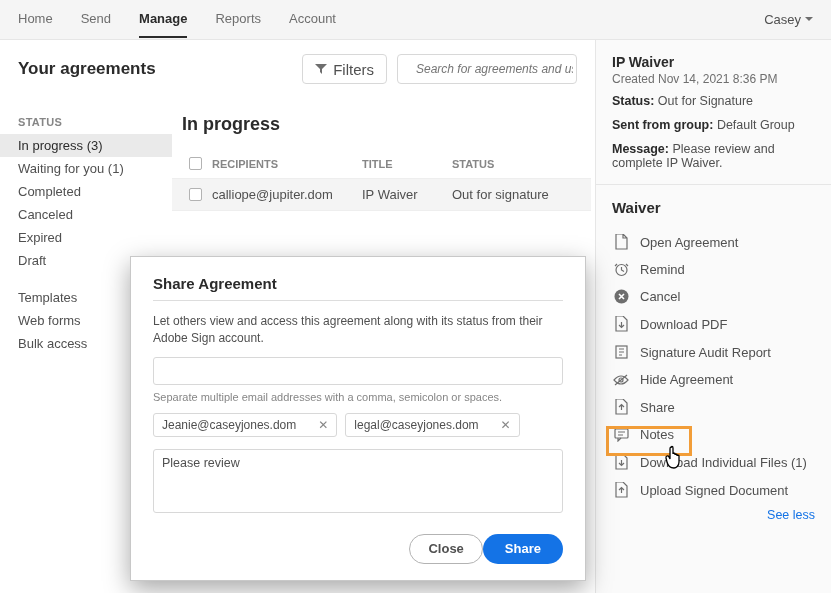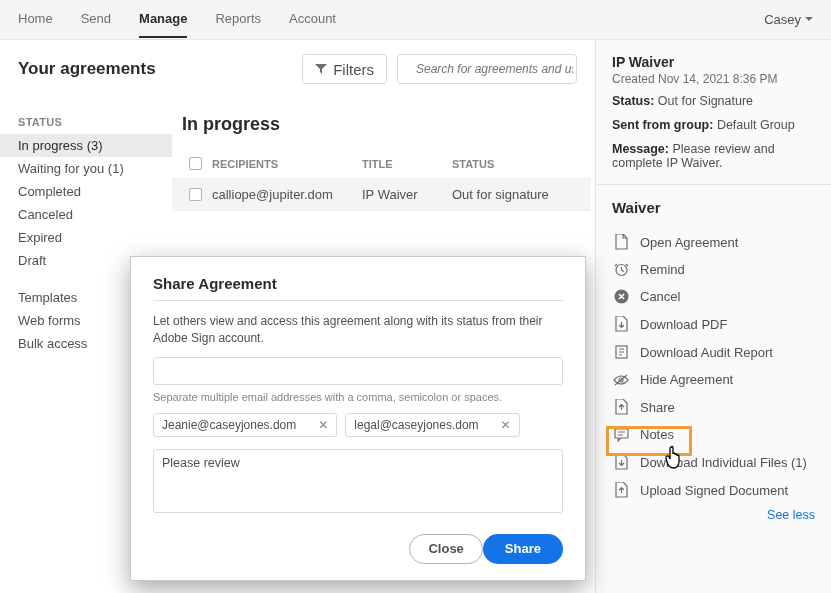--- a/index.html
+++ b/index.html
@@ -193,21 +193,21 @@
         </span>
       <span>Download PDF</span>
     </div>
     <div class="action-row">
       <span class="icon-slot">
           <svg width="15" height="16" viewBox="0 0 15 16">
             <rect x="2" y="2" width="11" height="12" fill="none" stroke="#6e6e6e" stroke-width="1.2"></rect>
             <path d="M5 5 H10 M5 8 H10 M5 11 H8" stroke="#6e6e6e" stroke-width="1.2"></path>
           </svg>
         </span>
-      <span>Download Audit Report</span>
+      <span>Signature Audit Report</span>
     </div>
     <div class="action-row">
       <span class="icon-slot">
           <svg width="16" height="12" viewBox="0 0 16 12">
             <path d="M1 6 Q8 -2 15 6 Q8 14 1 6 Z" fill="none" stroke="#6e6e6e" stroke-width="1.2"></path>
             <circle cx="8" cy="6" r="2" fill="none" stroke="#6e6e6e" stroke-width="1.2"></circle>
             <line x1="2" y1="11" x2="14" y2="1" stroke="#6e6e6e" stroke-width="1.2"></line>
           </svg>
         </span>
       <span>Hide Agreement</span>

